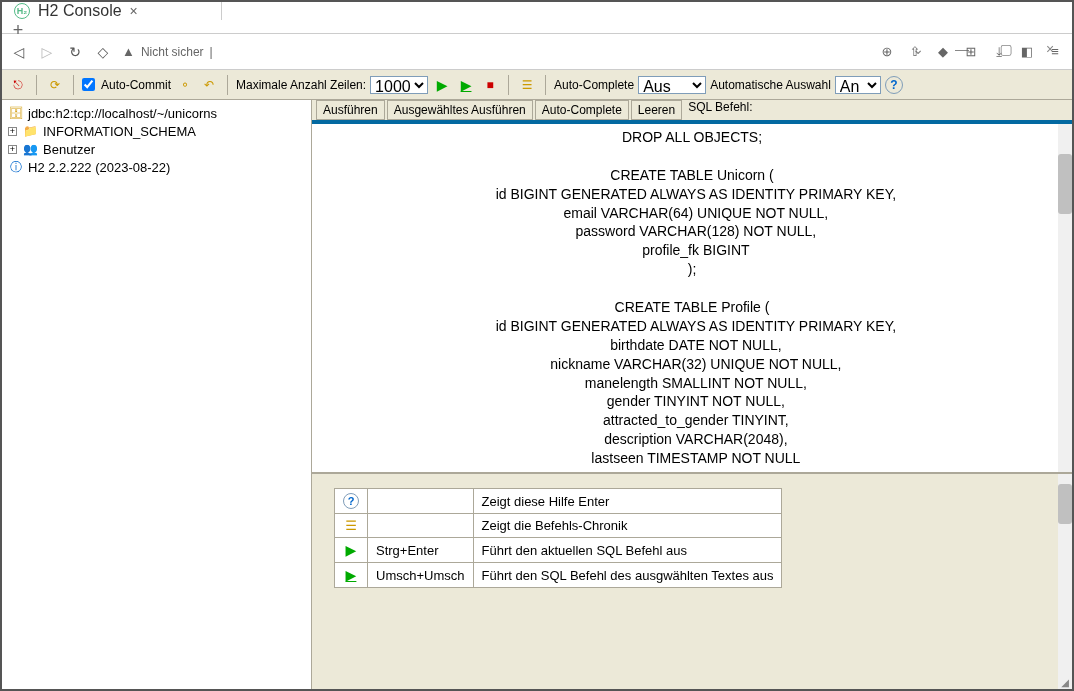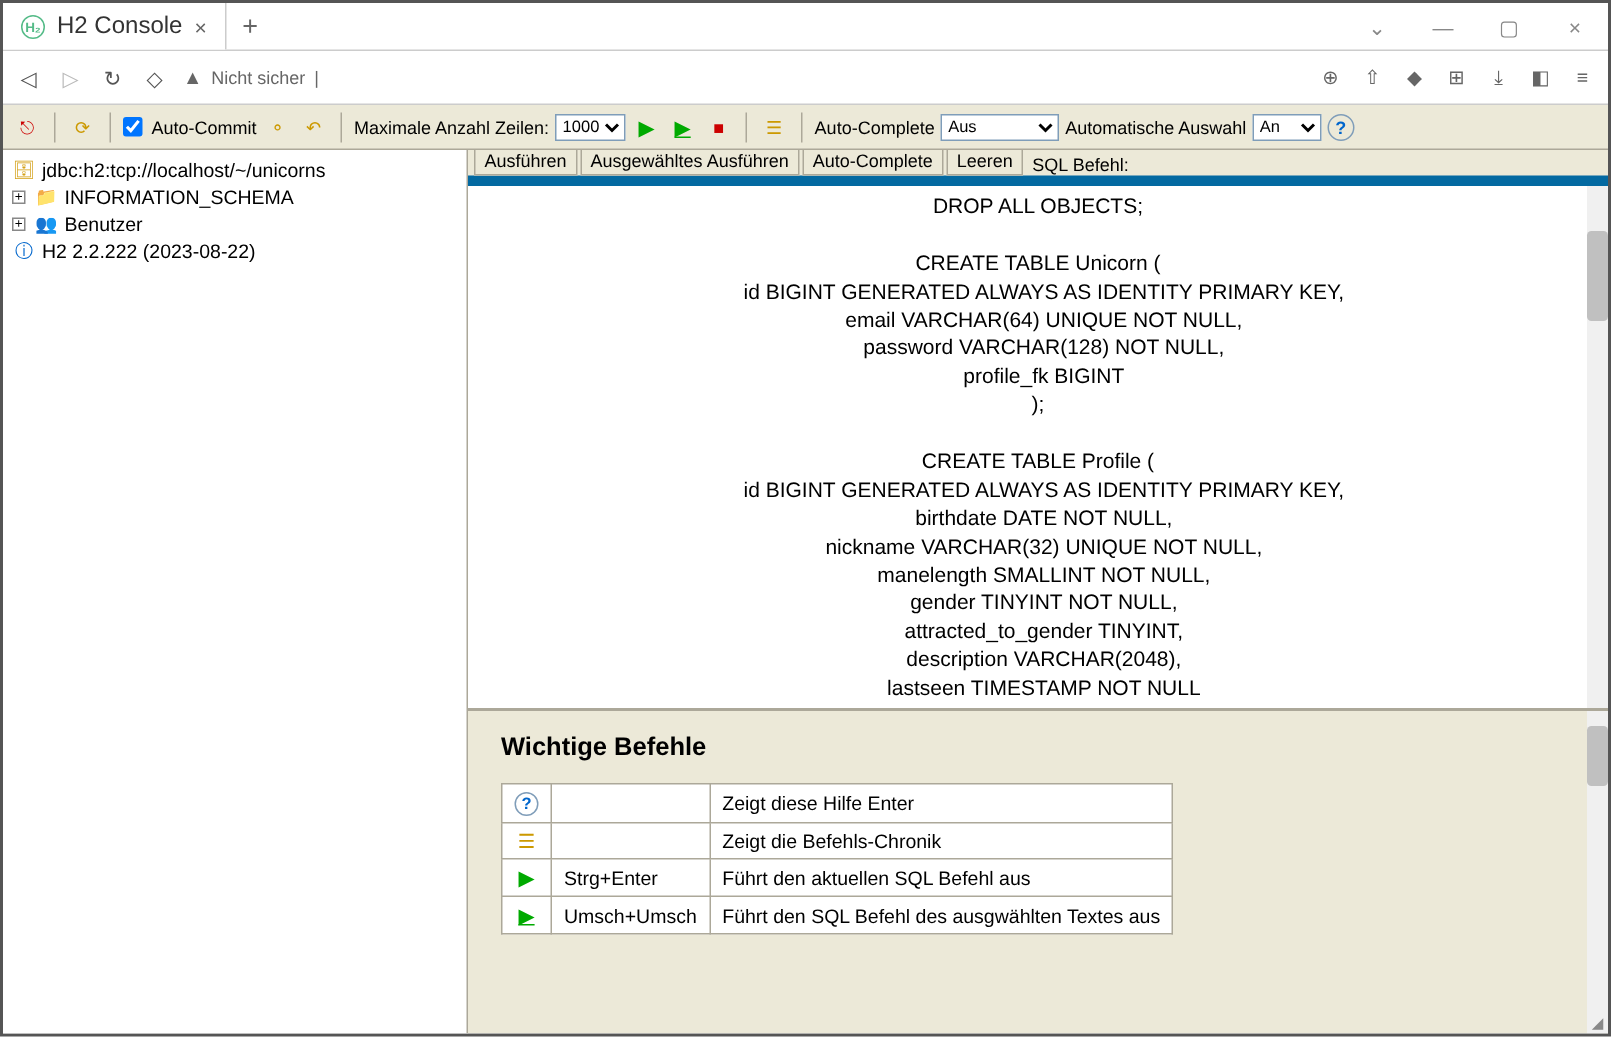--- a/index.html
+++ b/index.html
@@ -1,17 +1,17 @@
 <!DOCTYPE html>
 <html><head>
 <meta charset="utf-8">
 <style>
 * { box-sizing: border-box; margin: 0; padding: 0; }
 body { font-family: Arial, sans-serif; font-size: 13px; color: #000; background: #fff; width: 1074px; height: 691px; overflow: hidden; border: 2px solid #555; }
-.titlebar { height: 32px; display: flex; align-items: stretch; background: #fff; border-bottom: 1px solid #ccc; }
+.titlebar { height: 32px; display: flex; align-items: stretch; background: #fff; border-bottom: 1px solid #ccc; flex-direction: column; }
 .tab { display: flex; align-items: center; padding: 0 12px; gap: 8px; border-right: 1px solid #ccc; background: #fff; max-width: 220px; }
 .tab .favicon { width: 16px; height: 16px; border-radius: 50%; background: #fff; border: 1px solid #5b8; color: #5b8; font-size: 9px; font-weight: bold; display: flex; align-items: center; justify-content: center; }
 .tab .title { font-size: 16px; color: #333; white-space: nowrap; overflow: hidden; text-overflow: ellipsis; }
 .tab .close { font-size: 14px; color: #666; cursor: pointer; }
 .newtab { width: 32px; display: flex; align-items: center; justify-content: center; font-size: 18px; color: #666; cursor: pointer; }
 .winbtns { margin-left: auto; display: flex; }
 .winbtn { width: 44px; display: flex; align-items: center; justify-content: center; color: #888; font-size: 14px; cursor: pointer; }
 .addrbar { height: 36px; display: flex; align-items: center; padding: 0 8px; gap: 10px; background: #fff; border-bottom: 1px solid #ccc; }
 .navbtn { width: 18px; height: 18px; display: flex; align-items: center; justify-content: center; color: #555; cursor: pointer; font-size: 14px; }
 .url-area { flex: 1; display: flex; align-items: center; gap: 6px; font-size: 13px; color: #666; }
@@ -19,37 +19,37 @@
 .url-area .urltext { color: #555; }
 .addr-right { display: flex; align-items: center; gap: 10px; }
 .addr-right .icon { width: 18px; height: 18px; display: flex; align-items: center; justify-content: center; color: #666; cursor: pointer; }
 .brave { color: #f1552a; }
 
 .h2toolbar { height: 30px; background: #ece9d8; border-bottom: 1px solid #aca899; display: flex; align-items: center; padding: 0 6px; gap: 4px; font-size: 12px; }
 .tbsep { width: 1px; height: 20px; background: #aca899; margin: 0 4px; }
 .tbicon { width: 20px; height: 20px; display: flex; align-items: center; justify-content: center; cursor: pointer; }
 .tblabel { color: #000; white-space: nowrap; }
 .tbcheck { margin-right: 2px; }
-.tbselect { font-size: 11px; border: 1px solid #7f9db9; background: #fff; height: 18px; }
+.tbselect { font-size: 16px; border: 1px solid #7f9db9; background: #fff; height: 18px; }
 .tbgreen { color: #0a0; font-size: 14px; }
 .tbred { color: #c00; font-size: 12px; }
 .tbhelp { width: 18px; height: 18px; border-radius: 50%; border: 1px solid #7f9db9; color: #06c; display: flex; align-items: center; justify-content: center; font-size: 12px; font-weight: bold; cursor: pointer; }
 
 .workspace { display: flex; height: calc(100% - 98px); }
 .sidebar { width: 310px; background: #fff; border-right: 1px solid #aca899; padding: 4px 6px; font-size: 13px; overflow: hidden; }
 .tree-item { display: flex; align-items: center; gap: 4px; padding: 1px 0; cursor: pointer; }
 .tree-icon { width: 16px; height: 16px; display: flex; align-items: center; justify-content: center; font-size: 12px; }
 .plusbox { width: 9px; height: 9px; border: 1px solid #888; color: #000; font-size: 9px; line-height: 7px; text-align: center; margin-right: 2px; }
 .db-icon { color: #d4a017; }
 .folder-icon { color: #d4a017; }
 .users-icon { color: #5b8fc7; }
 .info-icon { color: #06c; }
 
 .main { flex: 1; display: flex; flex-direction: column; overflow: hidden; }
-.sqlbar { height: 24px; background: #ece9d8; border-bottom: 7px solid #0369a1; display: flex; align-items: flex-end; padding: 0 4px; font-size: 12px; gap: 2px; }
+.sqlbar { height: 24px; background: #ece9d8; border-bottom: 4px solid #0369a1; display: flex; align-items: flex-start; padding: 0 4px; font-size: 12px; gap: 2px; }
 .sqlbtn { padding: 2px 6px; border: 1px solid #aca899; background: #ece9d8; cursor: pointer; }
 .sqllabel { margin-left: 4px; }
 
 .editor-wrap { position: relative; flex: 0 0 350px; border-bottom: 2px solid #aca899; overflow: hidden; }
 .editor { width: 100%; height: 100%; font-family: Arial, sans-serif; font-size: 14px; padding: 4px 6px; border: none; resize: none; outline: none; line-height: 1.35; white-space: pre; overflow: auto; text-align: center; }
 .editor-scroll-track { position: absolute; right: 0; top: 0; bottom: 0; width: 14px; background: #f0f0f0; }
 .editor-scroll-thumb { position: absolute; right: 0; top: 30px; width: 14px; height: 60px; background: #c0c0c0; border-radius: 3px; }
 
 .results { flex: 1; background: #ece9d8; padding: 14px 22px; overflow: auto; position: relative; }
 .results h2 { font-size: 17px; font-weight: bold; margin-bottom: 14px; }
@@ -114,21 +114,21 @@
   <select class="tbselect">
     <option>1000</option>
   </select>
   <span class="tbicon tbgreen">▶</span>
   <span class="tbicon tbgreen" style="text-decoration:underline">▶</span>
   <span class="tbicon tbred">■</span>
   <span class="tbsep"></span>
   <span class="tbicon" style="color:#c90">☰</span>
   <span class="tbsep"></span>
   <span class="tblabel">Auto-Complete</span>
-  <select class="tbselect" style="width:79px">
+  <select class="tbselect" style="width:68px">
     <option>Aus</option>
   </select>
   <span class="tblabel">Automatische Auswahl</span>
   <select class="tbselect" style="width:46px">
     <option>An</option>
   </select>
   <span class="tbhelp">?</span>
 </div>
 
 <div class="workspace">
@@ -181,21 +181,20 @@
   manelength SMALLINT NOT NULL,
   gender TINYINT NOT NULL,
   attracted_to_gender TINYINT,
   description VARCHAR(2048),
   lastseen TIMESTAMP NOT NULL</textarea>
       <div class="editor-scroll-track"></div>
       <div class="editor-scroll-thumb"></div>
     </div>
 
     <div class="results">
-      <h2>Wichtige Befehle</h2>
       <table class="cmd-table">
         <tbody id="cmd-rows">
             <tr>
               <td class="iconcell"><span style="color:#06c;border:1px solid #7f9db9;border-radius:50%;display:inline-flex;width:16px;height:16px;align-items:center;justify-content:center;font-size:11px;font-weight:bold">?</span></td>
               <td></td>
               <td>Zeigt diese Hilfe Enter</td>
             </tr>
             <tr>
               <td class="iconcell"><span style="color:#c90">☰</span></td>
               <td></td>

